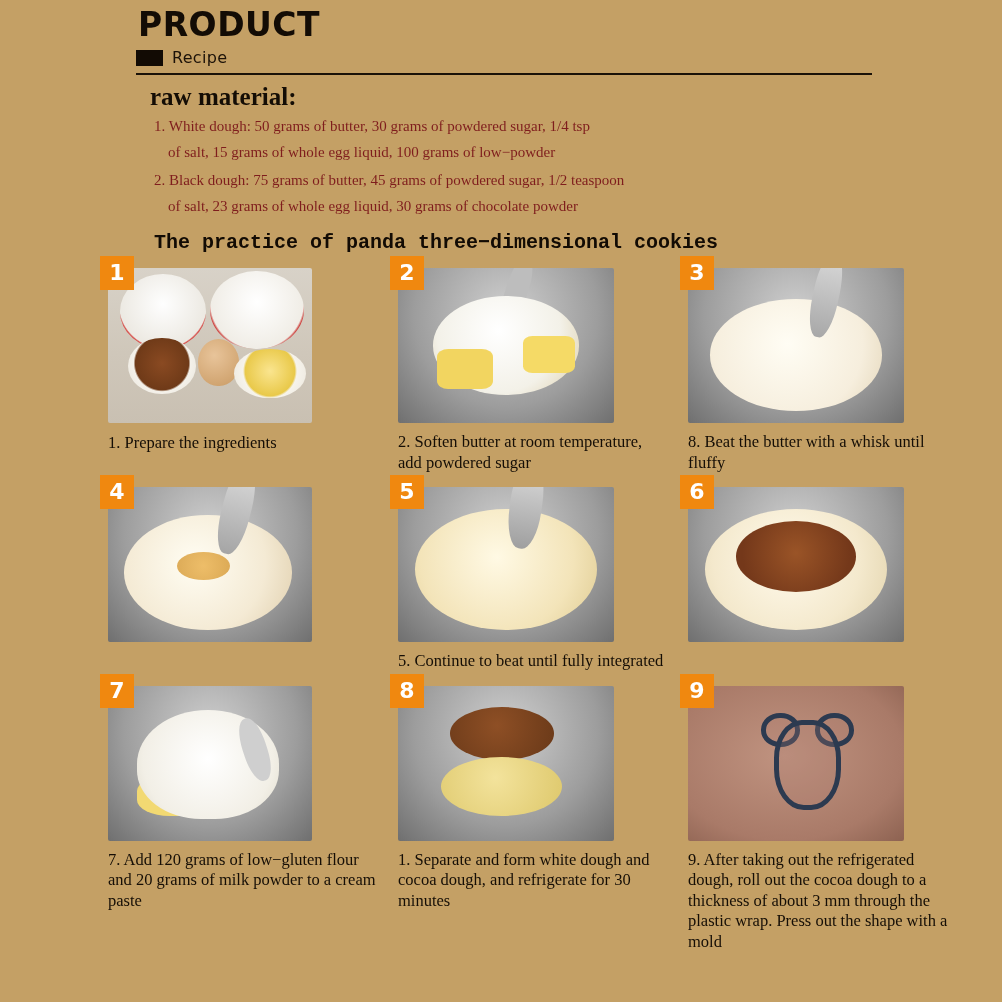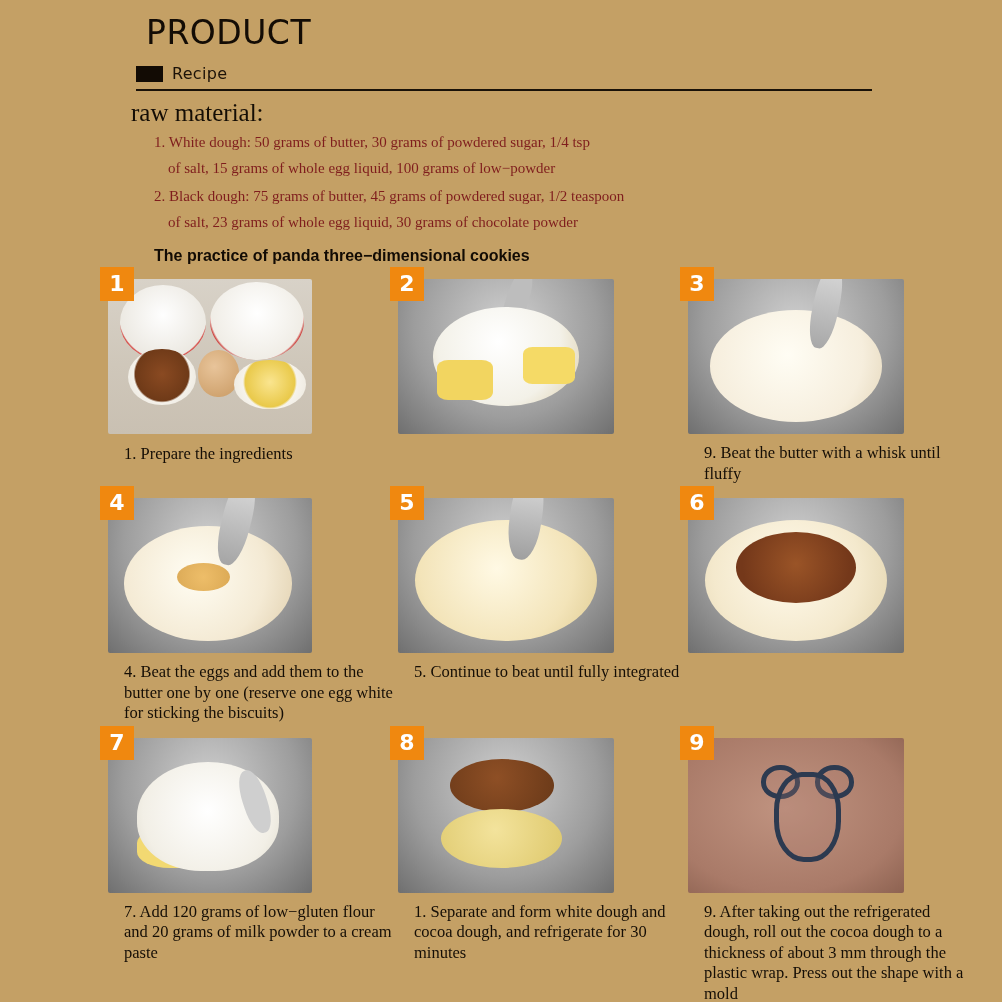--- a/index.html
+++ b/index.html
@@ -21,34 +21,34 @@
     box-sizing: border-box;
     padding: 0 18px 0 130px;
   }
 
   
   .header {
     padding-top: 2px;
   }
   .header-title {
     font-family: "DejaVu Sans", sans-serif;
-    font-weight: normal;
+    font-weight: bold;
     font-size: 33px;
     letter-spacing: 0.5px;
     line-height: 38px;
     color: #130c05;
-    margin: 12px;
+    margin: 4px;
     padding-left: 4px;
   }
   .header-sub-row {
     display: flex;
     align-items: center;
     gap: 9px;
     padding-left: 6px;
-    margin-top: 12px;
+    margin-top: 4px;
   }
   .header-bullet {
     width: 27px;
     height: 16px;
     background: #120b04;
     display: inline-block;
   }
   .header-sub {
     font-family: "DejaVu Sans", sans-serif;
     font-size: 16px;
@@ -59,45 +59,45 @@
     height: 2px;
     background: #1a1208;
     margin: 6px 0 0 6px;
     width: 736px;
   }
 
   
   .section-title {
     font-family: "Liberation Serif", serif;
     font-size: 25px;
-    font-weight: normal;
+    font-weight: bold;
     color: #140d05;
-    margin: 8px 0 2px 1px;
+    margin: 8px 0 2px 20px;
   }
   .ing-list {
     margin: 0 0 0 12px;
     padding: 0;
     list-style: none;
   }
   .ing-list li {
     font-size: 15px;
     line-height: 26px;
     color: #7f1d1d;
     margin-bottom: 2px;
     padding-left: 14px;
     text-indent: -2px;
   }
   .ing-list li .cont {
     display: block;
     padding-left: 14px;
   }
   .practice-title {
-    font-family: Liberation Sans, sans-serif;
+    font-family: Liberation Mono, monospace;
     font-weight: bold;
-    font-size: 16px;
+    font-size: 20px;
     color: #120b04;
     margin: 12px 0 8px 24px;
   }
 
   
   .steps {
     display: grid;
     grid-template-columns: 290px 290px 290px;
     column-gap: 0px;
     row-gap: 0px;
@@ -136,21 +136,21 @@
     font-size: 22px;
     font-weight: bold;
     line-height: 34px;
     text-align: center;
     z-index: 5;
   }
   .caption {
     font-size: 16.5px;
     line-height: 20.5px;
     color: #150e06;
-    margin: 9px 0 10px 20px;
+    margin: 9px 0 10px 4px;
     width: 272px;
   }
   .step-r1 .caption { margin-top: 10px; }
 
   
   .row1 .photo-wrap { margin-top: 6px; }
   .row2 .photo-wrap { margin-top: 4px; }
   .row3 .photo-wrap { margin-top: 4px; }
 
   
@@ -251,43 +251,43 @@
     <div class="step row1">
       <div class="photo-wrap wide">
         <div class="badge">2</div>
         <div class="photo metal img2">
           <span class="p-bowl whisk"></span>
           <span class="p-bowl mass"></span>
           <span class="p-bowl butter1"></span>
           <span class="p-bowl butter2"></span>
         </div>
       </div>
+      <div class="caption">2. Soften butter at room temperature, add powdered sugar</div>
     </div>
 
     <div class="step row1">
       <div class="photo-wrap wide">
         <div class="badge">3</div>
         <div class="photo metal img3">
           <span class="p-bowl cream"></span>
           <span class="p-bowl whisk"></span>
         </div>
       </div>
-      <div class="caption">9. Beat the butter with a whisk until fluffy</div>
+      <div class="caption">8. Beat the butter with a whisk until fluffy</div>
     </div>
 
     <div class="step row2">
       <div class="photo-wrap">
         <div class="badge">4</div>
         <div class="photo metal img4">
           <span class="p-bowl cream"></span>
           <span class="p-bowl yolk"></span>
           <span class="p-bowl whisk"></span>
         </div>
       </div>
-      <div class="caption">4. Beat the eggs and add them to the butter one by one (reserve one egg white for sticking the biscuits)</div>
     </div>
 
     <div class="step row2">
       <div class="photo-wrap wide">
         <div class="badge">5</div>
         <div class="photo metal img5">
           <span class="p-bowl cream"></span>
           <span class="p-bowl whisk"></span>
         </div>
       </div>

